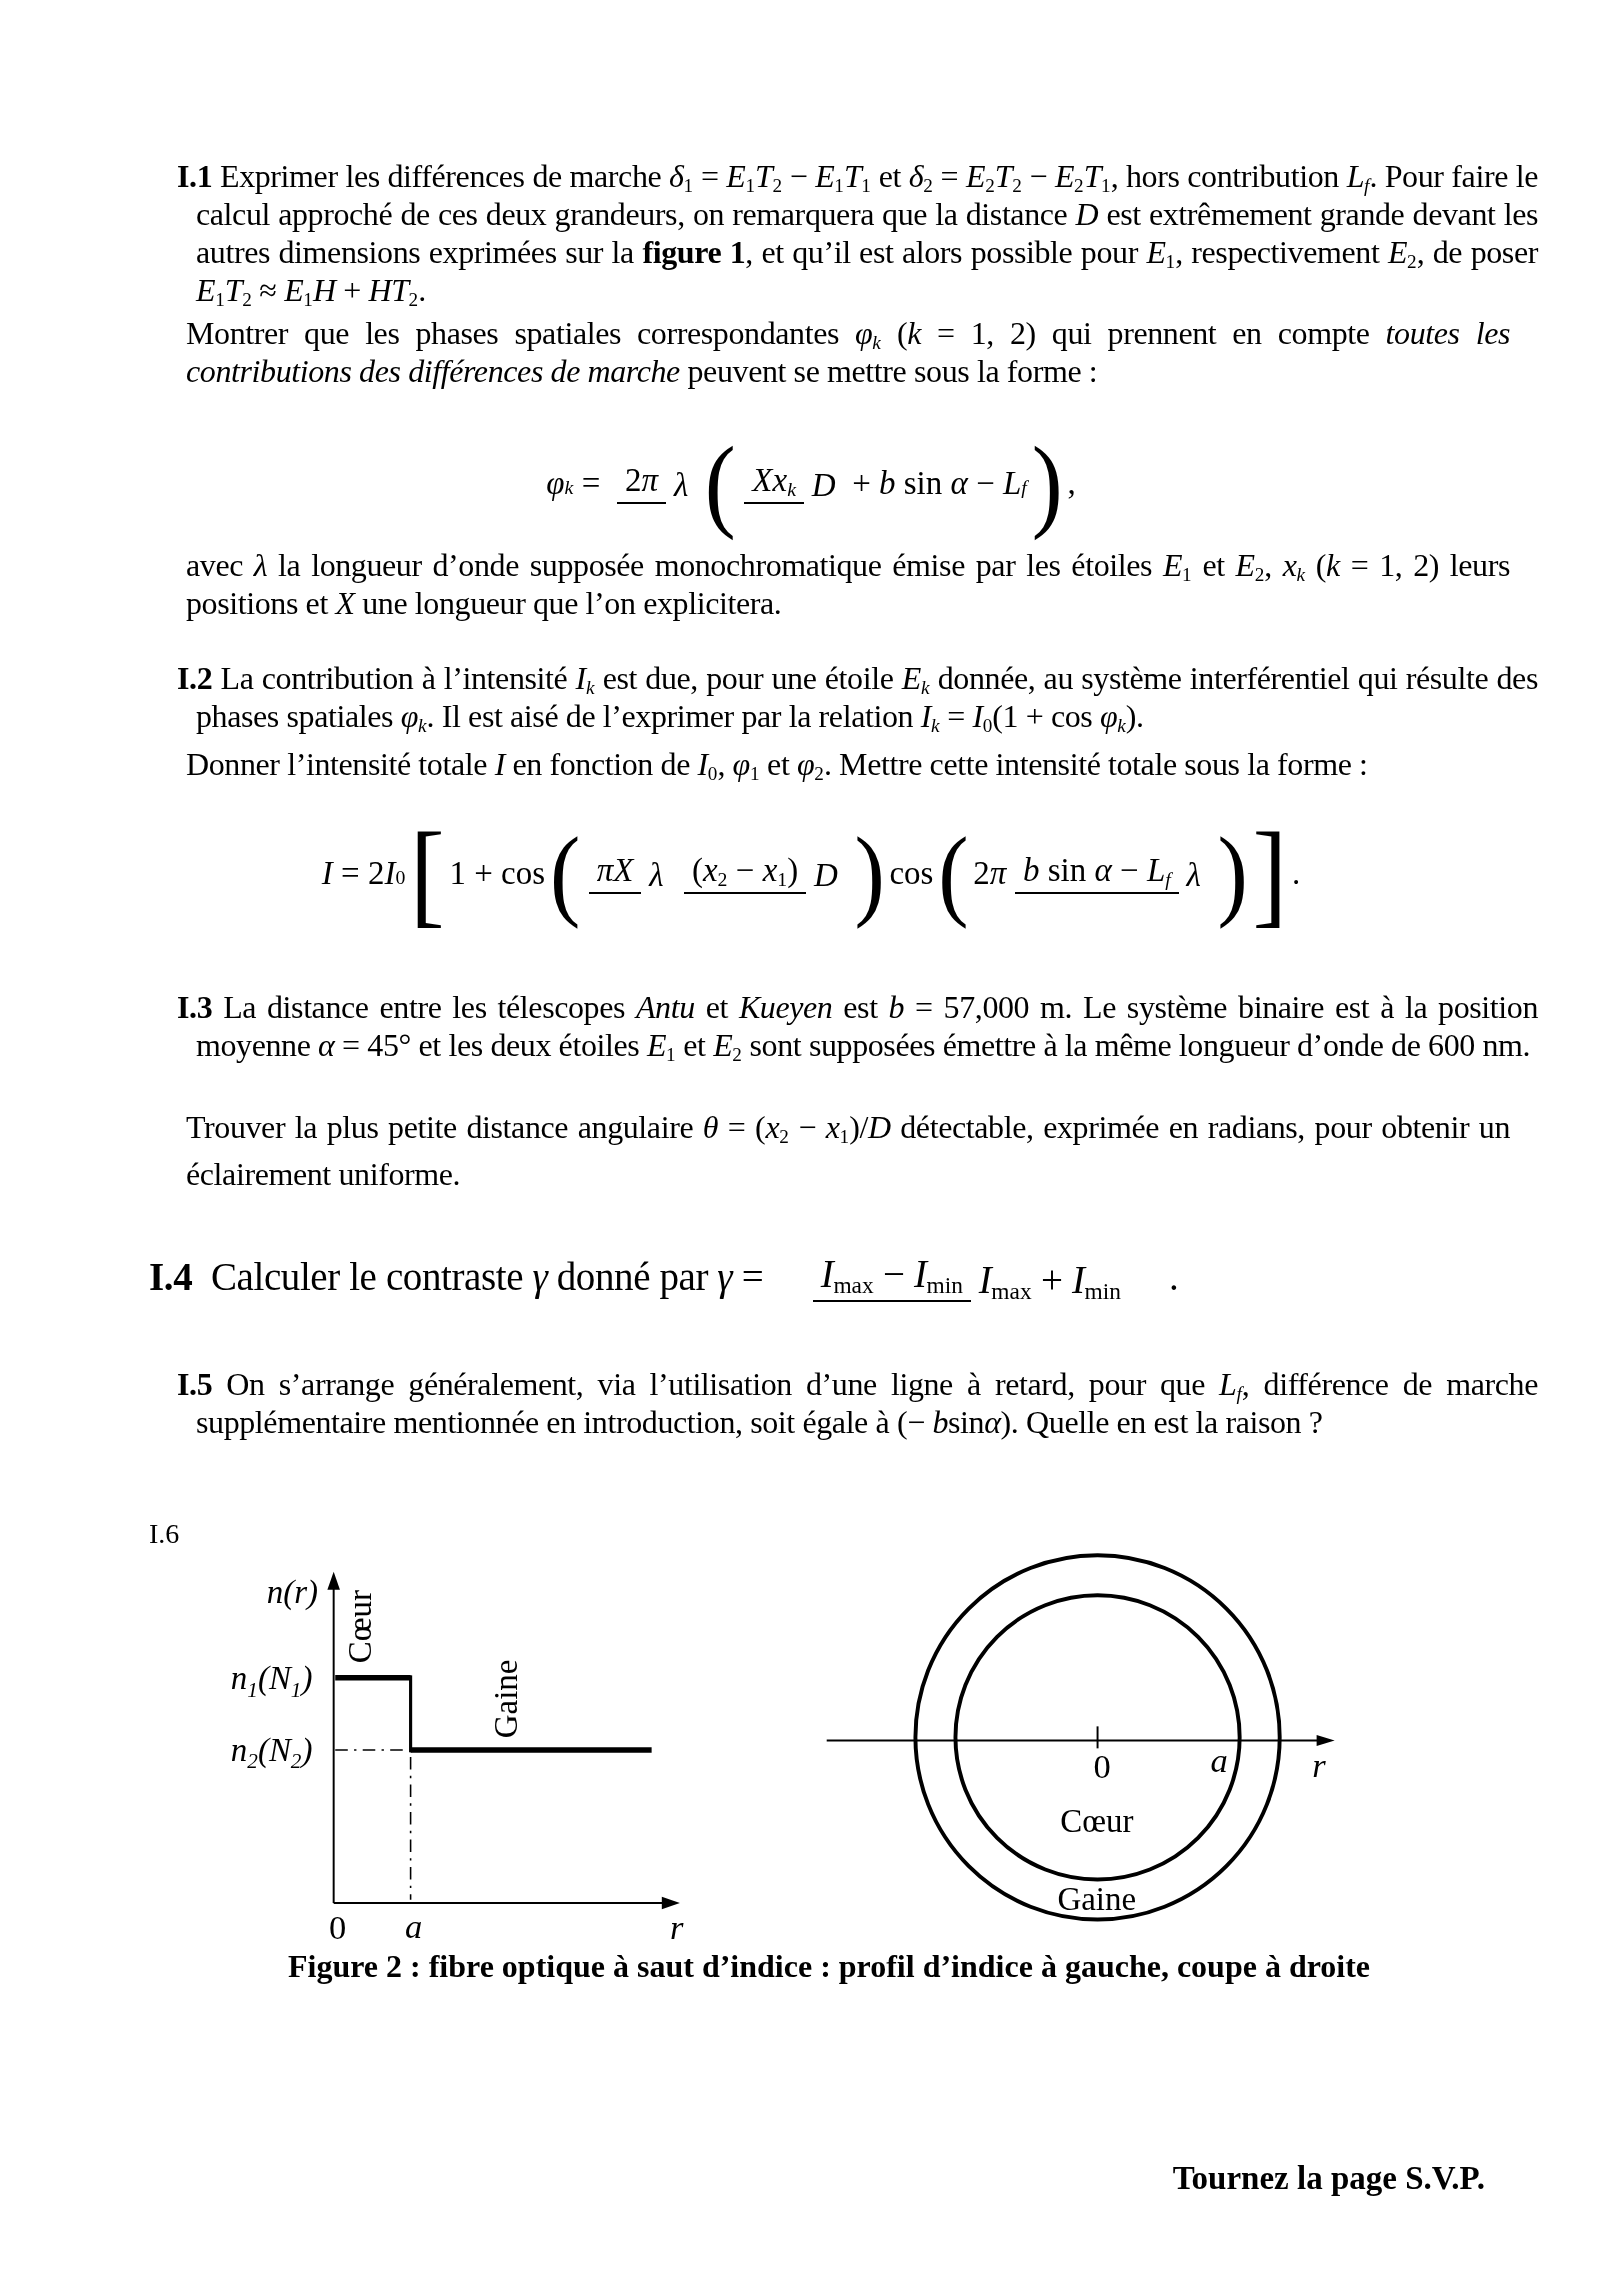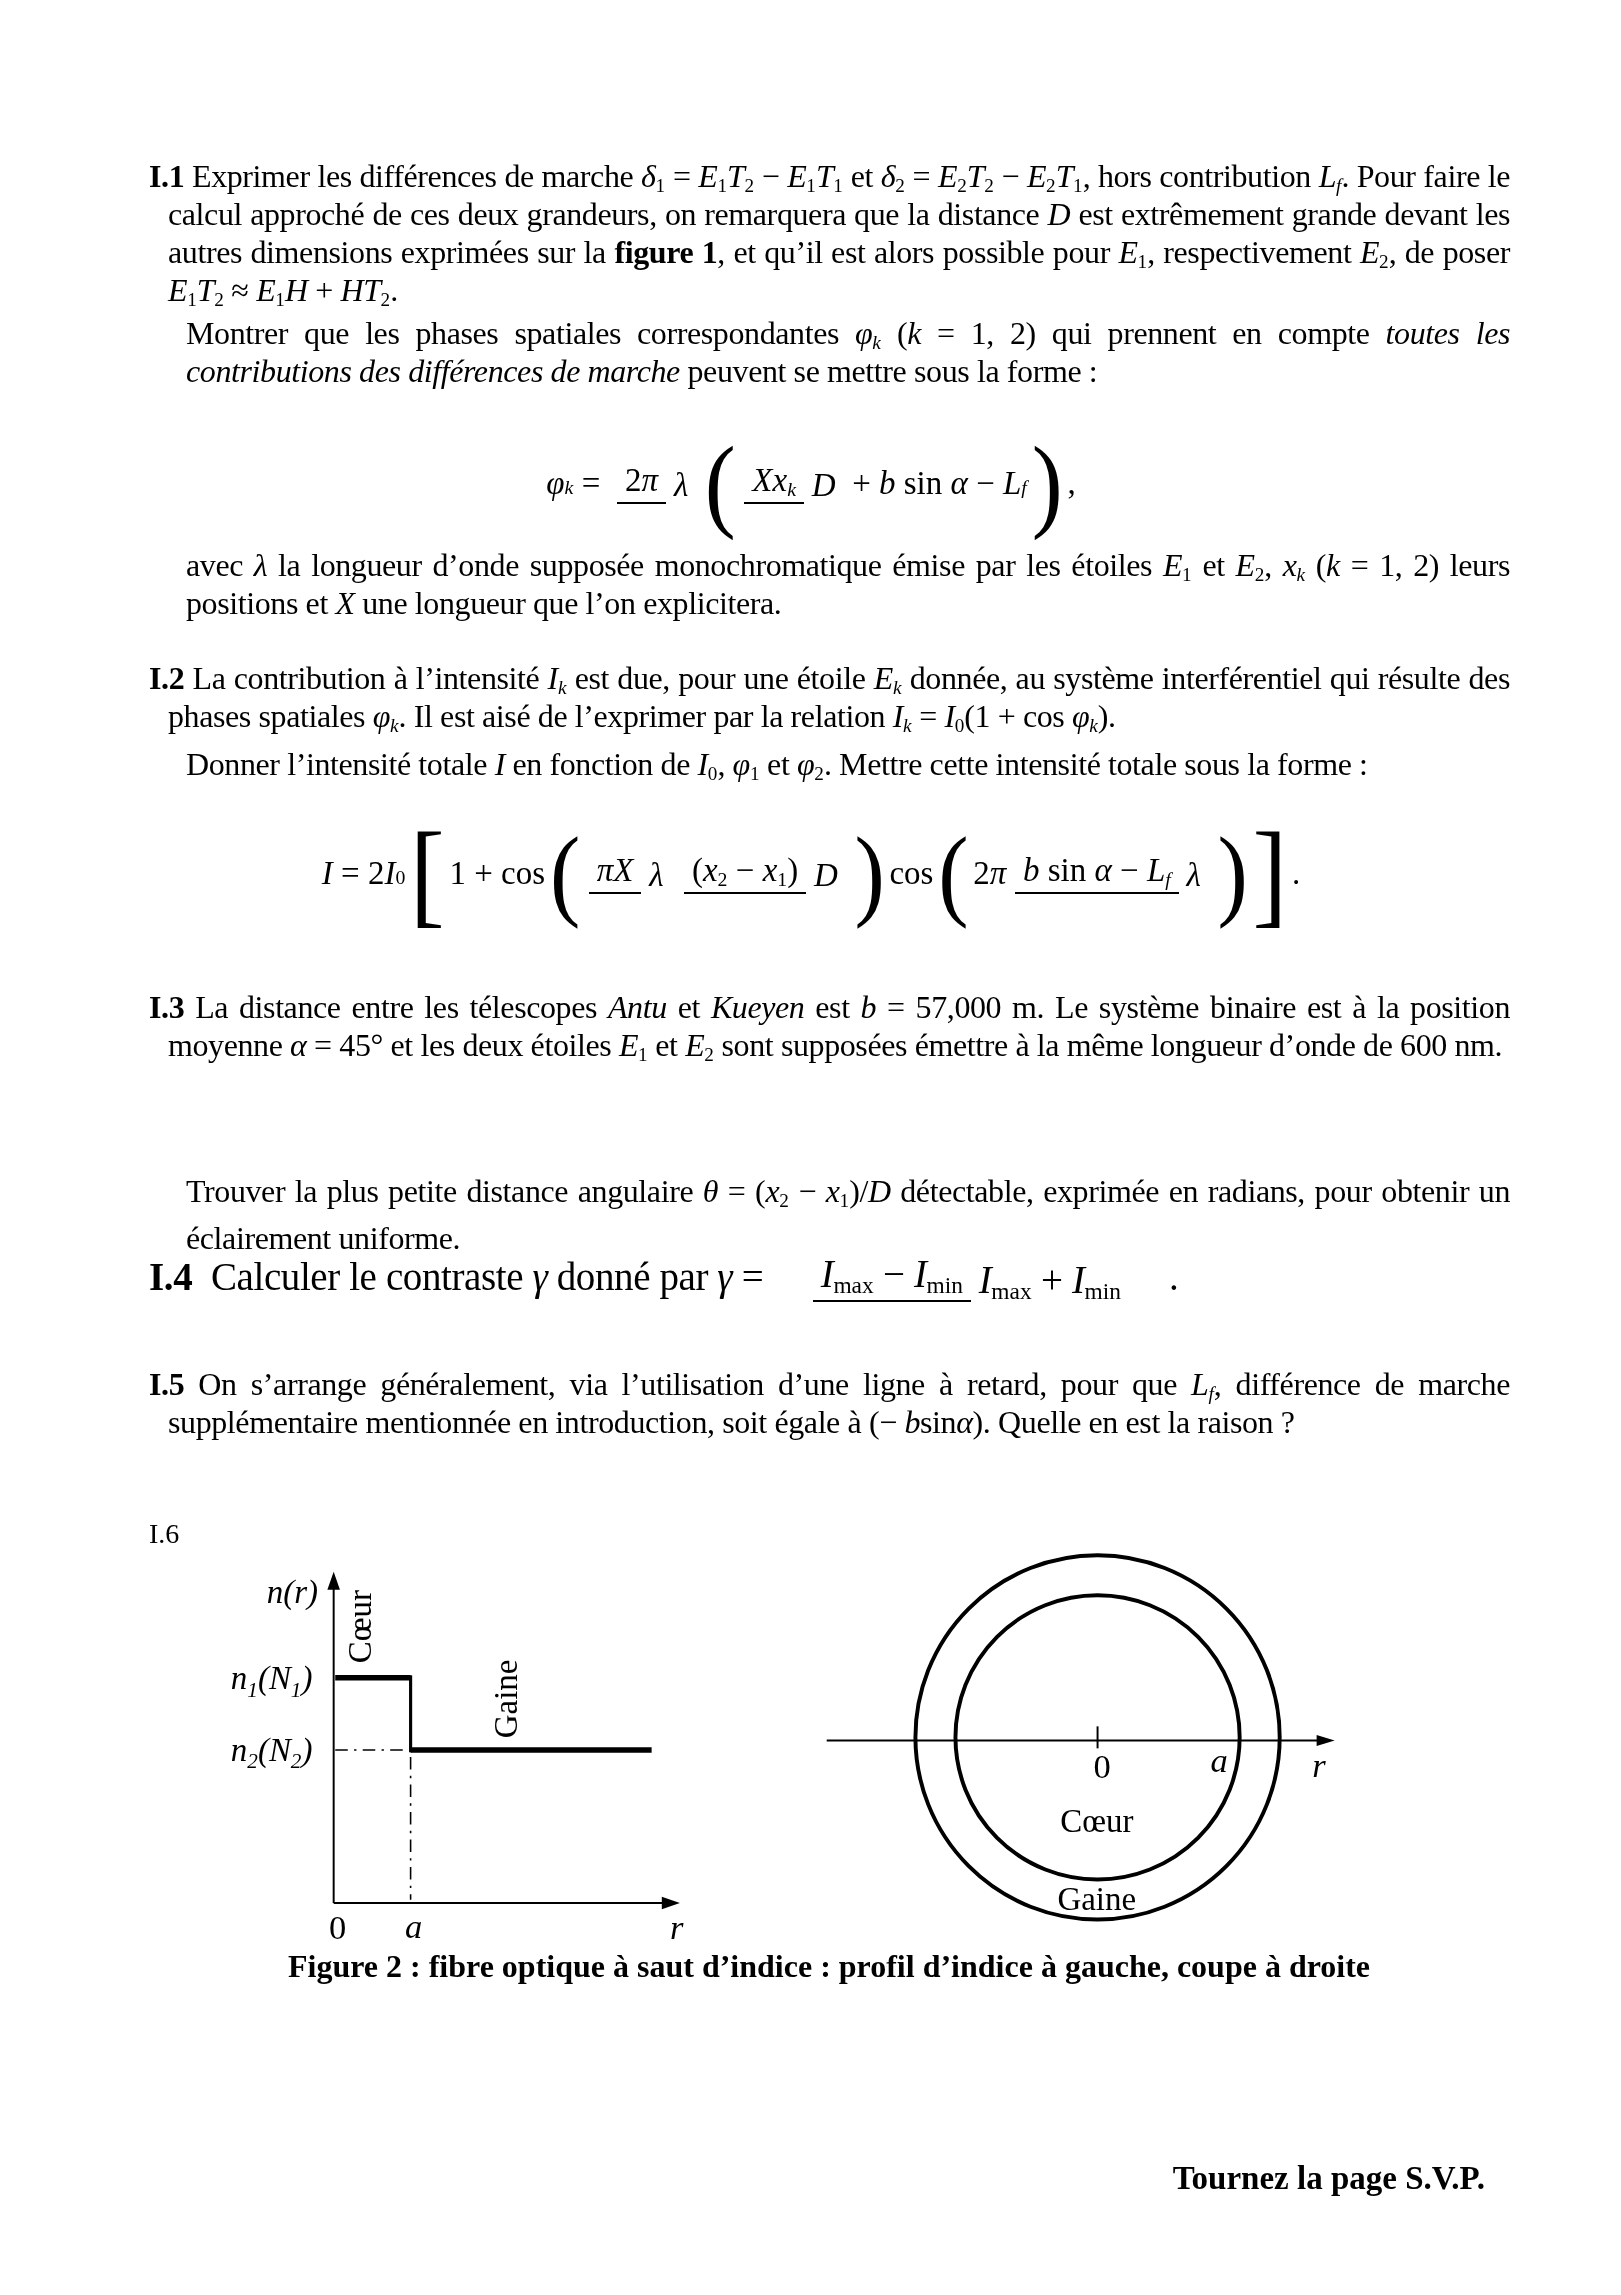--- a/index.html
+++ b/index.html
@@ -4,21 +4,21 @@
 <style>
   html,body{margin:0;padding:0;background:#ffffff;}
   .page{
     position:relative;width:1622px;height:2295px;background:#ffffff;color:#000;
     font-family:"Liberation Serif",serif;overflow:hidden;
   }
   .para{
     position:absolute;left:149px;width:1342px;text-align:justify;
     font-size:32px;line-height:38px;letter-spacing:-0.4px;margin:0;
   }
-  .para.hang{text-indent:-19px;padding-left:19px;}
+  .para.hang{text-indent:-19px;padding-left:19px;margin-left:28px;}
   .para.cont{left:168px;width:1324px;margin-left:18px;}
   .para.wide{line-height:47px;}
   .r-b{font-weight:bold;}
   .r-i{font-style:italic;}
   .r-sub{font-size:0.6em;vertical-align:-0.24em;line-height:0;letter-spacing:0;}
   .formula{
     position:absolute;left:0;width:100%;display:flex;justify-content:center;align-items:center;
     font-size:33px;letter-spacing:0;
   }
   .formula>*{margin:0 2.4px;}
@@ -96,21 +96,21 @@
     <span class="frac">
       <span class="num"><span class="r-i">b</span><span> sin </span><span class="r-i">α</span><span> − </span><span class="r-i">L</span><span class="r-i r-sub">f</span></span>
       <span class="den"><span class="r-i">λ</span></span>
     </span>
     <span class="bigd d2">)</span>
     <span class="bigd d3">]</span>
     <span class="fx">.</span>
   </div>
 
   <p class="para hang" style="top:988px"><span class="r-b">I.3</span><span>  La distance entre les télescopes </span><span class="r-i">Antu</span><span> et </span><span class="r-i">Kueyen</span><span> est </span><span class="r-i">b</span><span> = 57,000 m. Le système binaire est à la position moyenne </span><span class="r-i">α</span><span> = 45° et les deux étoiles </span><span class="r-i">E</span><span class="r-sub">1</span><span> et </span><span class="r-i">E</span><span class="r-sub">2</span><span> sont supposées émettre à la même longueur d’onde de 600 nm.</span></p>
-  <p class="para cont wide" style="top:1168px"><span>Trouver la plus petite distance angulaire </span><span class="r-i">θ</span><span> = (</span><span class="r-i">x</span><span class="r-sub">2</span><span> − </span><span class="r-i">x</span><span class="r-sub">1</span><span>)/</span><span class="r-i">D</span><span>  détectable, exprimée en radians, pour obtenir un éclairement uniforme.</span></p>
+  <p class="para cont wide" style="top:1104px"><span>Trouver la plus petite distance angulaire </span><span class="r-i">θ</span><span> = (</span><span class="r-i">x</span><span class="r-sub">2</span><span> − </span><span class="r-i">x</span><span class="r-sub">1</span><span>)/</span><span class="r-i">D</span><span>  détectable, exprimée en radians, pour obtenir un éclairement uniforme.</span></p>
 
   <div class="mrow" style="left:149px;top:1237px;height:79px">
     <span class="fx"><span class="r-b">I.4</span><span>  Calculer le contraste </span><span class="r-i">γ</span><span> donné par </span><span class="r-i">γ</span><span> = </span></span>
     <span class="frac">
       <span class="num"><span class="r-i">I</span><span class="r-sub">max</span><span> − </span><span class="r-i">I</span><span class="r-sub">min</span></span>
       <span class="den"><span class="r-i">I</span><span class="r-sub">max</span><span> + </span><span class="r-i">I</span><span class="r-sub">min</span></span>
     </span>
     <span class="fx">.</span>
   </div>
 

